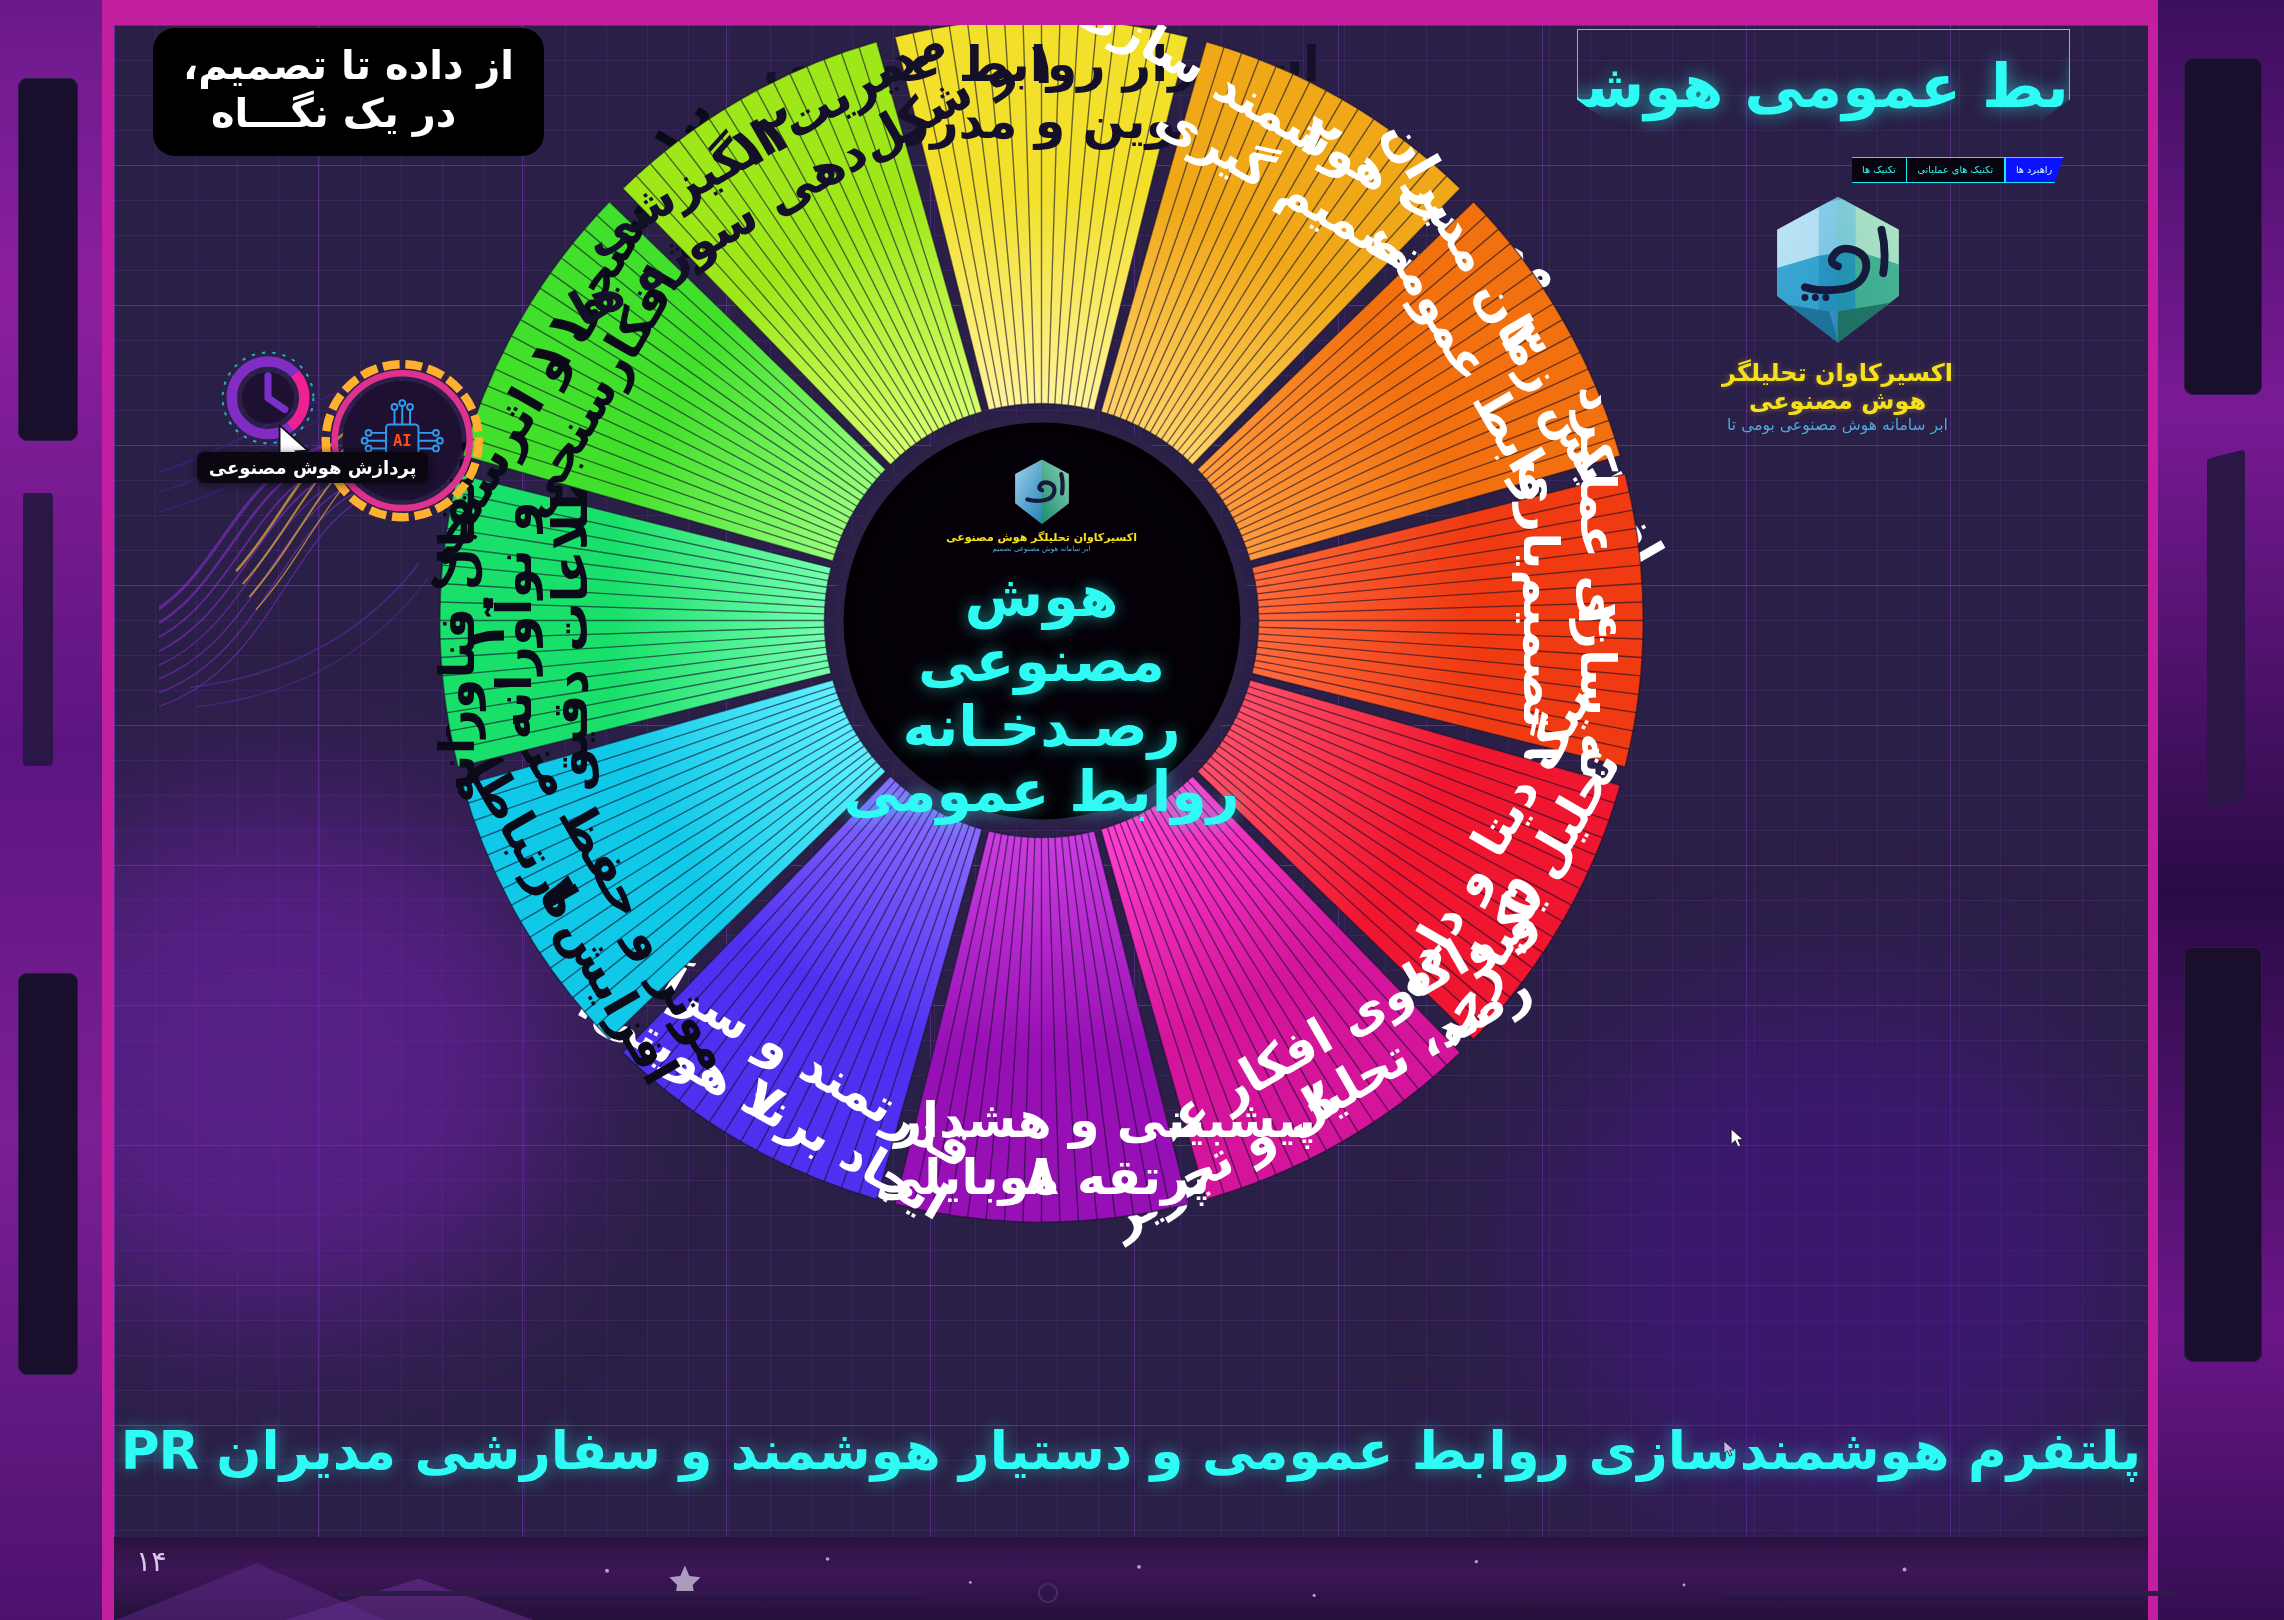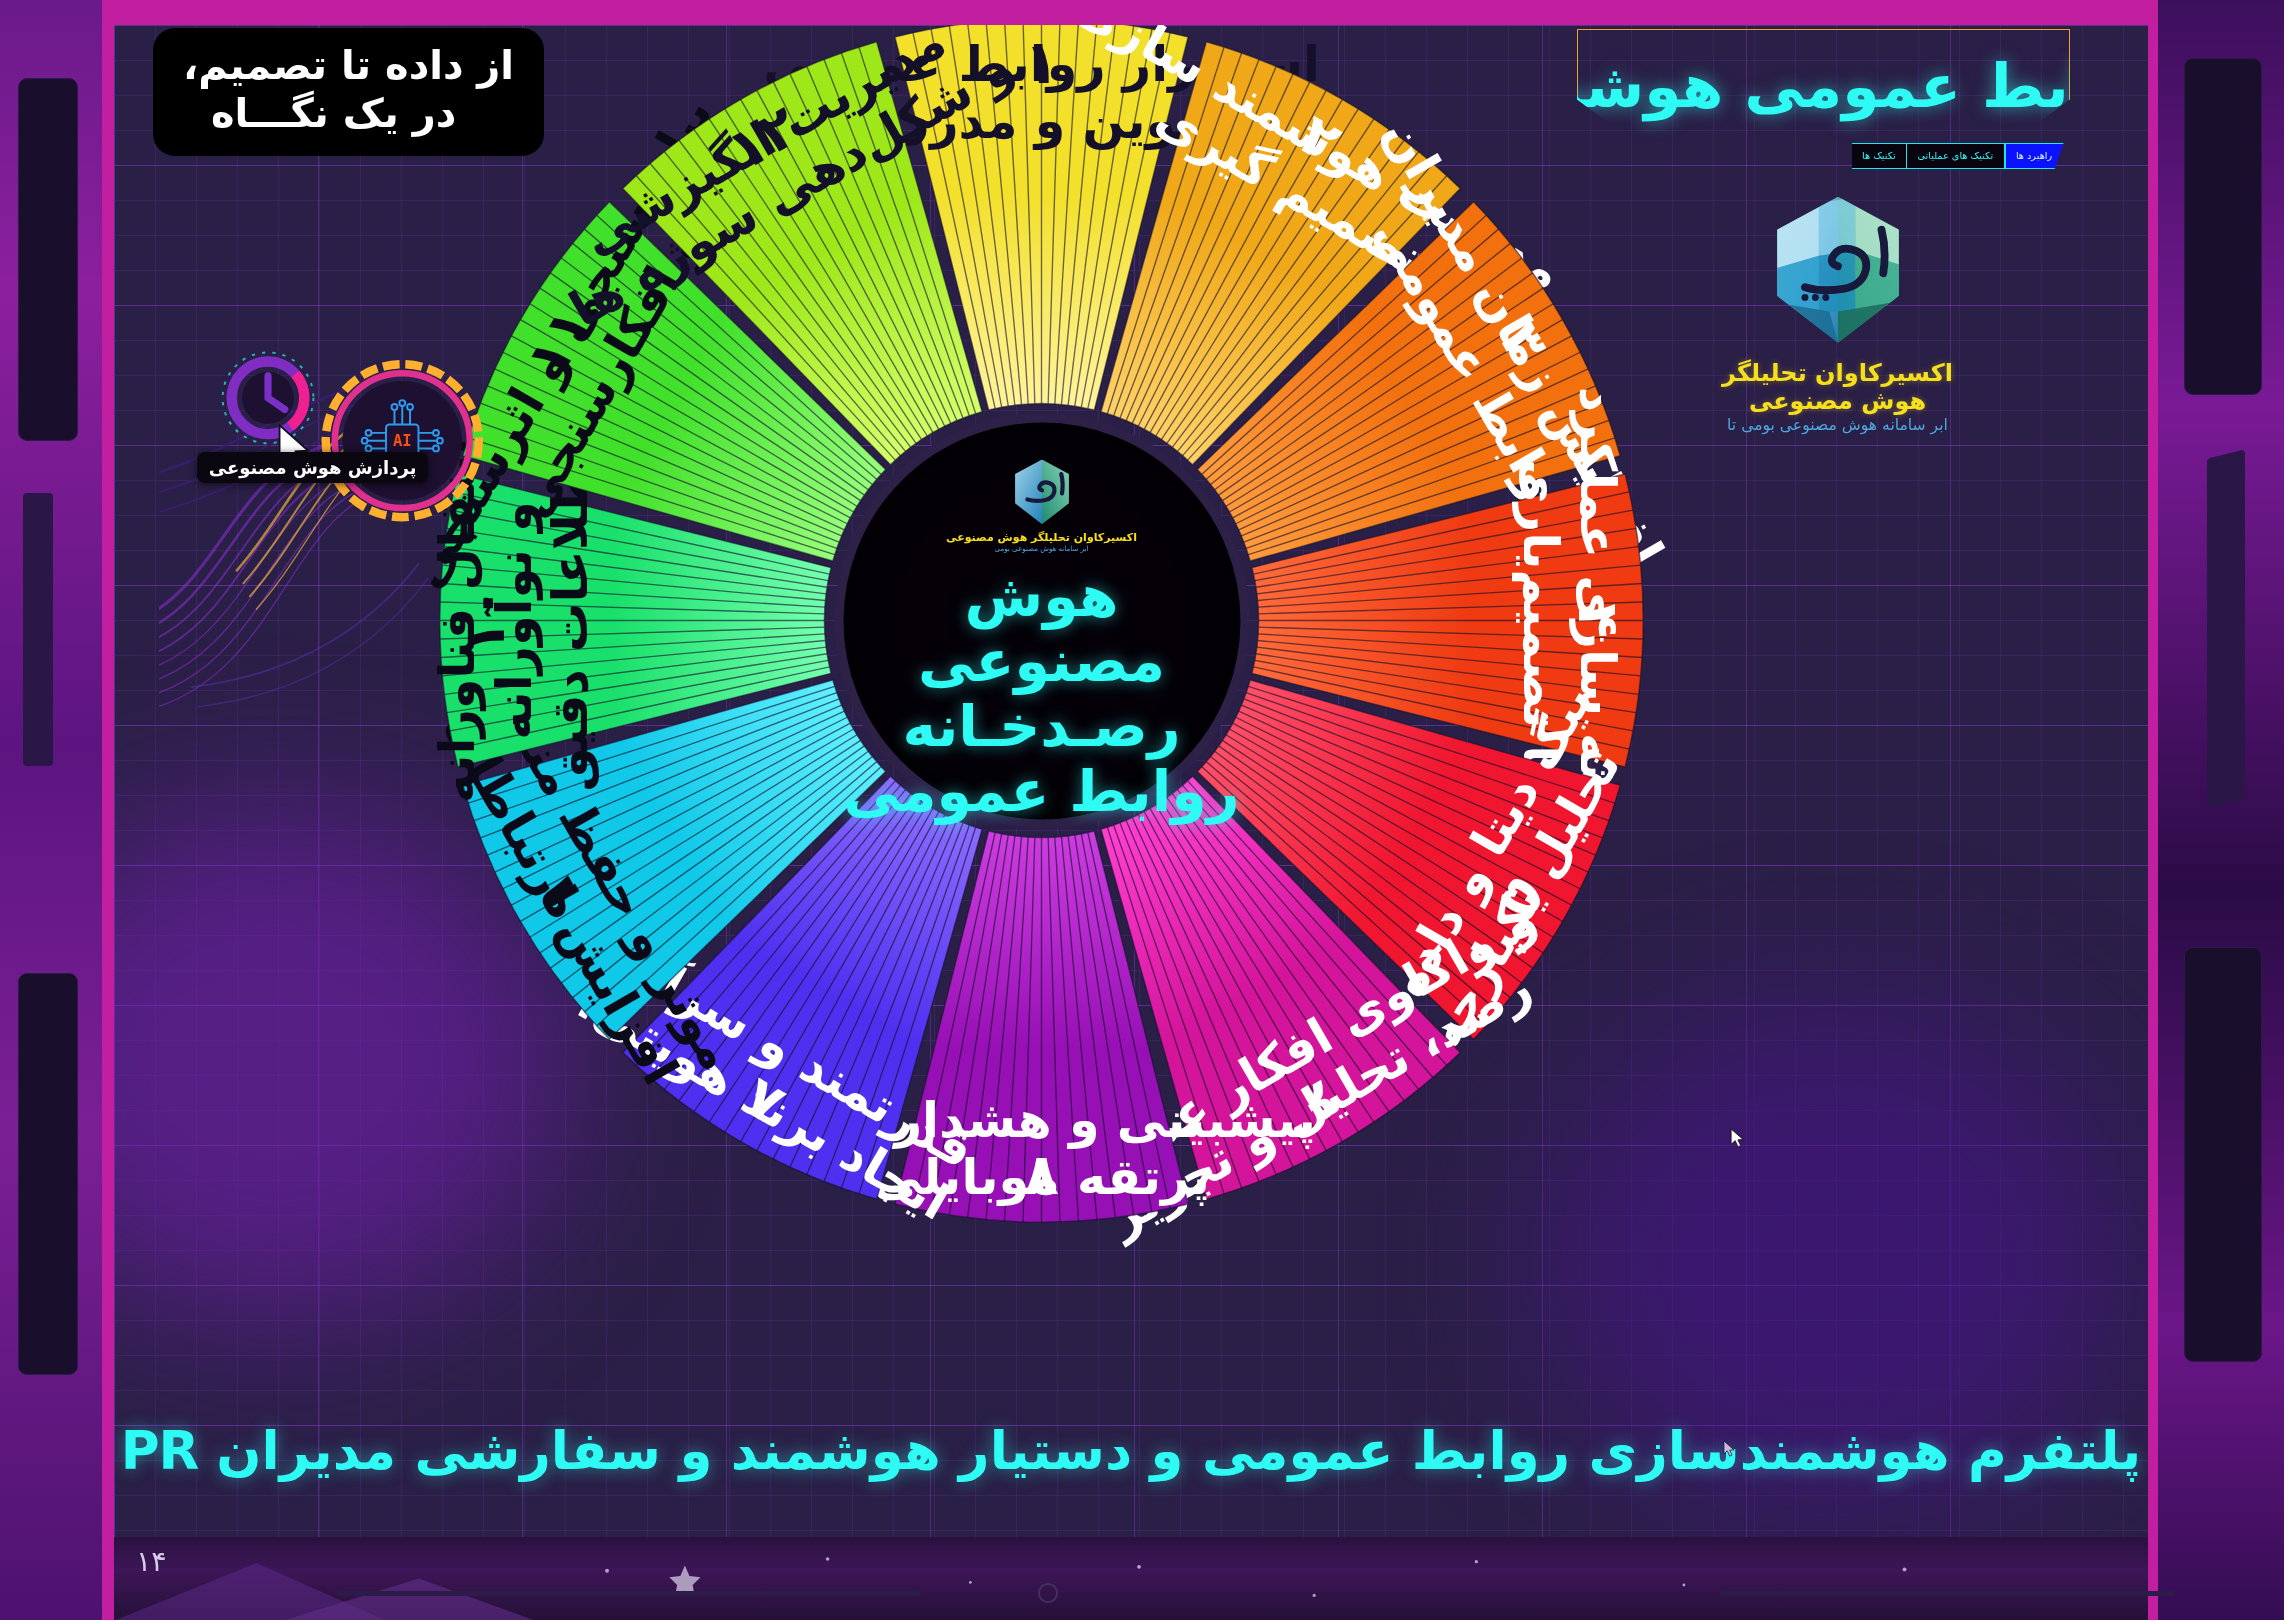--- a/index.html
+++ b/index.html
@@ -38,21 +38,21 @@
   #slogan .l2{padding-right:30px;text-align:center;}
 
   
   #header{position:absolute;right:78px;top:3.9px;width:493px;z-index:40;}
   #header-plate{position:relative;border:1.9px solid #f0a030;border-bottom:none;
     border-radius:0 0 36px 36px;height:114px;
     clip-path:polygon(0 0,100% 0,100% 62%,88% 100%,12% 100%,0 62%);}
   #header-title{position:absolute;inset:0;display:flex;align-items:center;justify-content:center;
     color:#2efcf4;font-size:60px;font-weight:bold;letter-spacing:-1.3px;
     text-shadow:0 0 17px rgba(46,252,244,.55);white-space:nowrap;}
-  #header-tabs{position:absolute;right:6.5px;top:114px;display:flex;flex-direction:row-reverse;height:34px;}
+  #header-tabs{position:absolute;right:6.5px;top:128px;display:flex;flex-direction:row-reverse;height:34px;}
   .tab{position:relative;height:26px;display:flex;align-items:center;justify-content:center;
     padding:0 10.4px;font-size:9.7px;color:#2efcf4;background:#080410;
     border:1.3px solid #18e8f0;border-left:none;white-space:nowrap;}
   .tab:last-child{border-left:1.3px solid #18e8f0;
     clip-path:polygon(0 0,100% 0,85% 100%,0 100%);}
   .tab.active{background:#0b12ff;color:#d8f6ff;border-color:#18e8f0;}
 
   
   #brand{position:absolute;right:174px;top:156px;width:273px;text-align:center;z-index:40;}
   #brand-mark{width:174px;height:174px;margin:0 auto;position:relative;}
@@ -569,21 +569,21 @@
             <g clip-path="url(#dclip)">
               <rect x="0" y="0" width="100" height="200" fill="url(#dg1)"></rect>
               <rect x="100" y="0" width="100" height="200" fill="url(#dg2)"></rect>
             </g>
             <path d="M100 18 L170 56 L170 132 L100 186 L30 132 L30 56 Z" fill="none" stroke="none"></path>
             <path d="M62 122 q20 6 44 2 q22 -4 26 -22 q3 -16 -12 -22 q-16 -6 -24 4 q-8 10 4 14" fill="none" stroke="#171a3c" stroke-width="11" stroke-linecap="round"></path>
             <path d="M150 56 q6 24 2 50" fill="none" stroke="#171a3c" stroke-width="11" stroke-linecap="round"></path>
           </svg>
         </div>
         <div id="hub-logo-name">اکسیرکاوان تحلیلگر هوش مصنوعی</div>
-        <div id="hub-logo-sub">ابر سامانه هوش مصنوعی بومی</div>
+        <div id="hub-logo-sub">ابر سامانه هوش مصنوعی تصمیم</div>
         <div id="hub-title">
           <div>هوش مصنوعی</div>
           <div>رصـدخـانه</div>
           <div>روابط عمومی</div>
         </div>
       </div>
     </div>
 
     <div id="caption">پلتفرم هوشمندسازی روابط عمومی و دستیار هوشمند و سفارشی مدیران PR</div>
 

